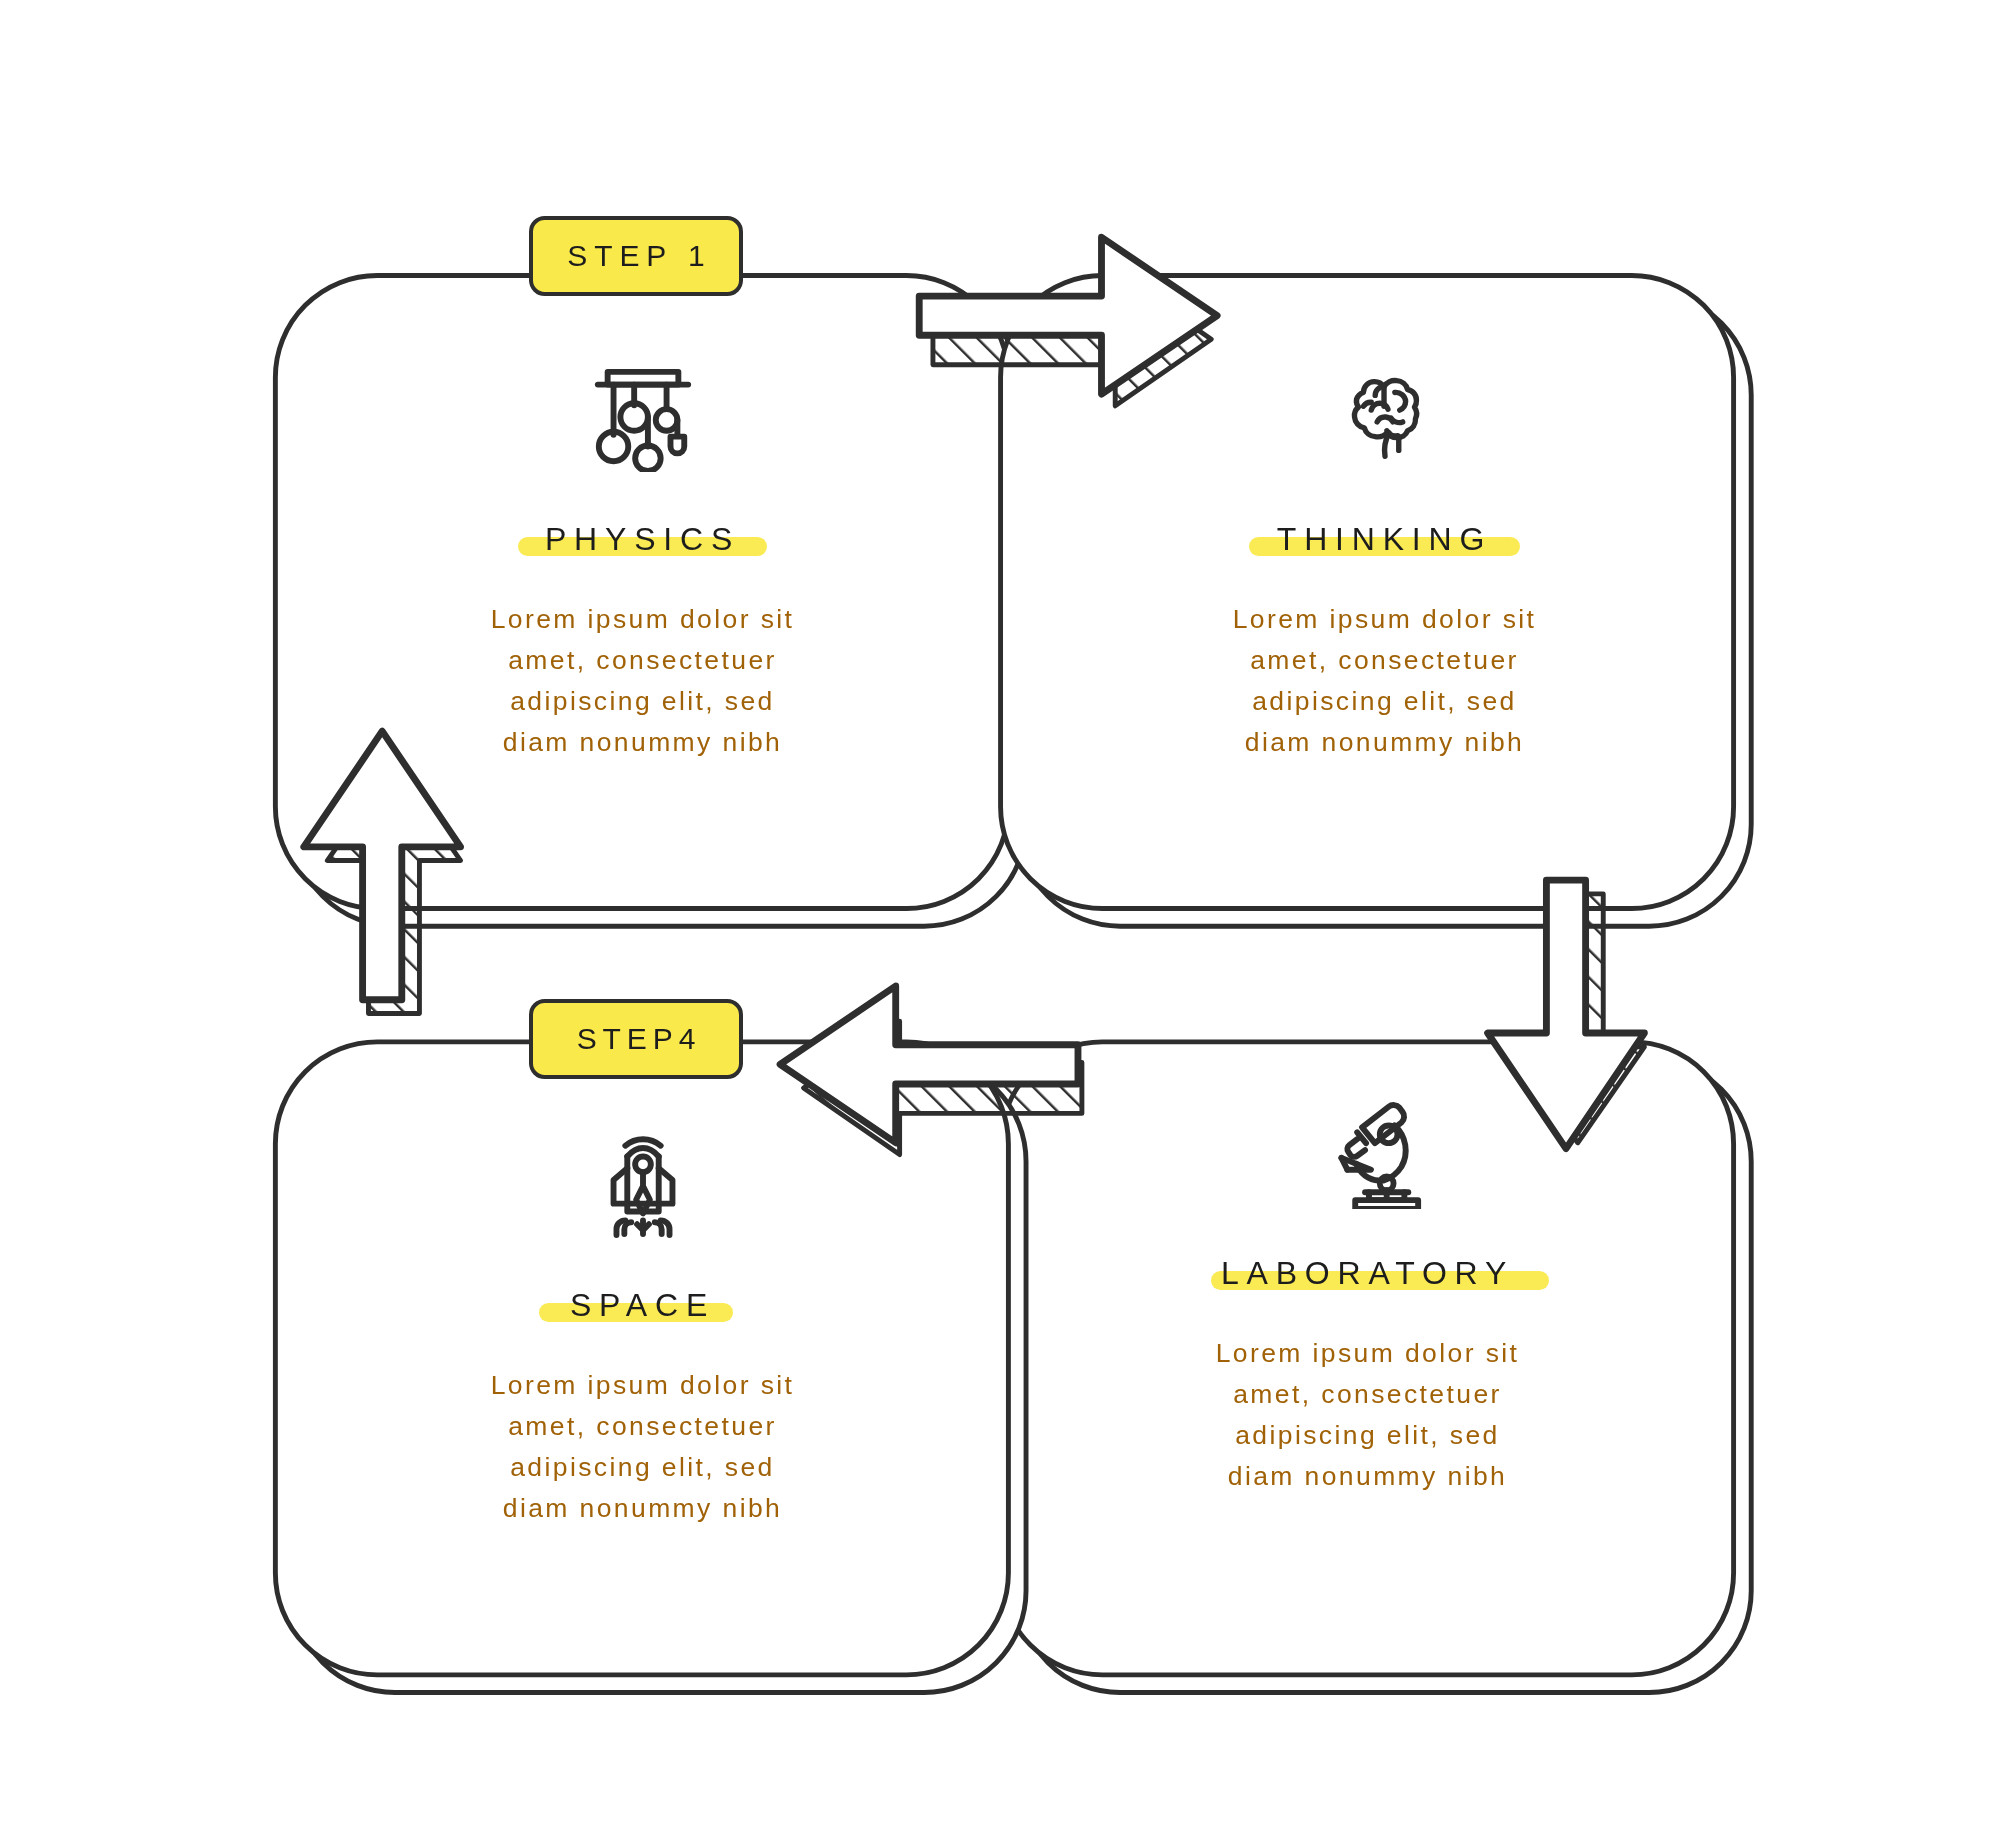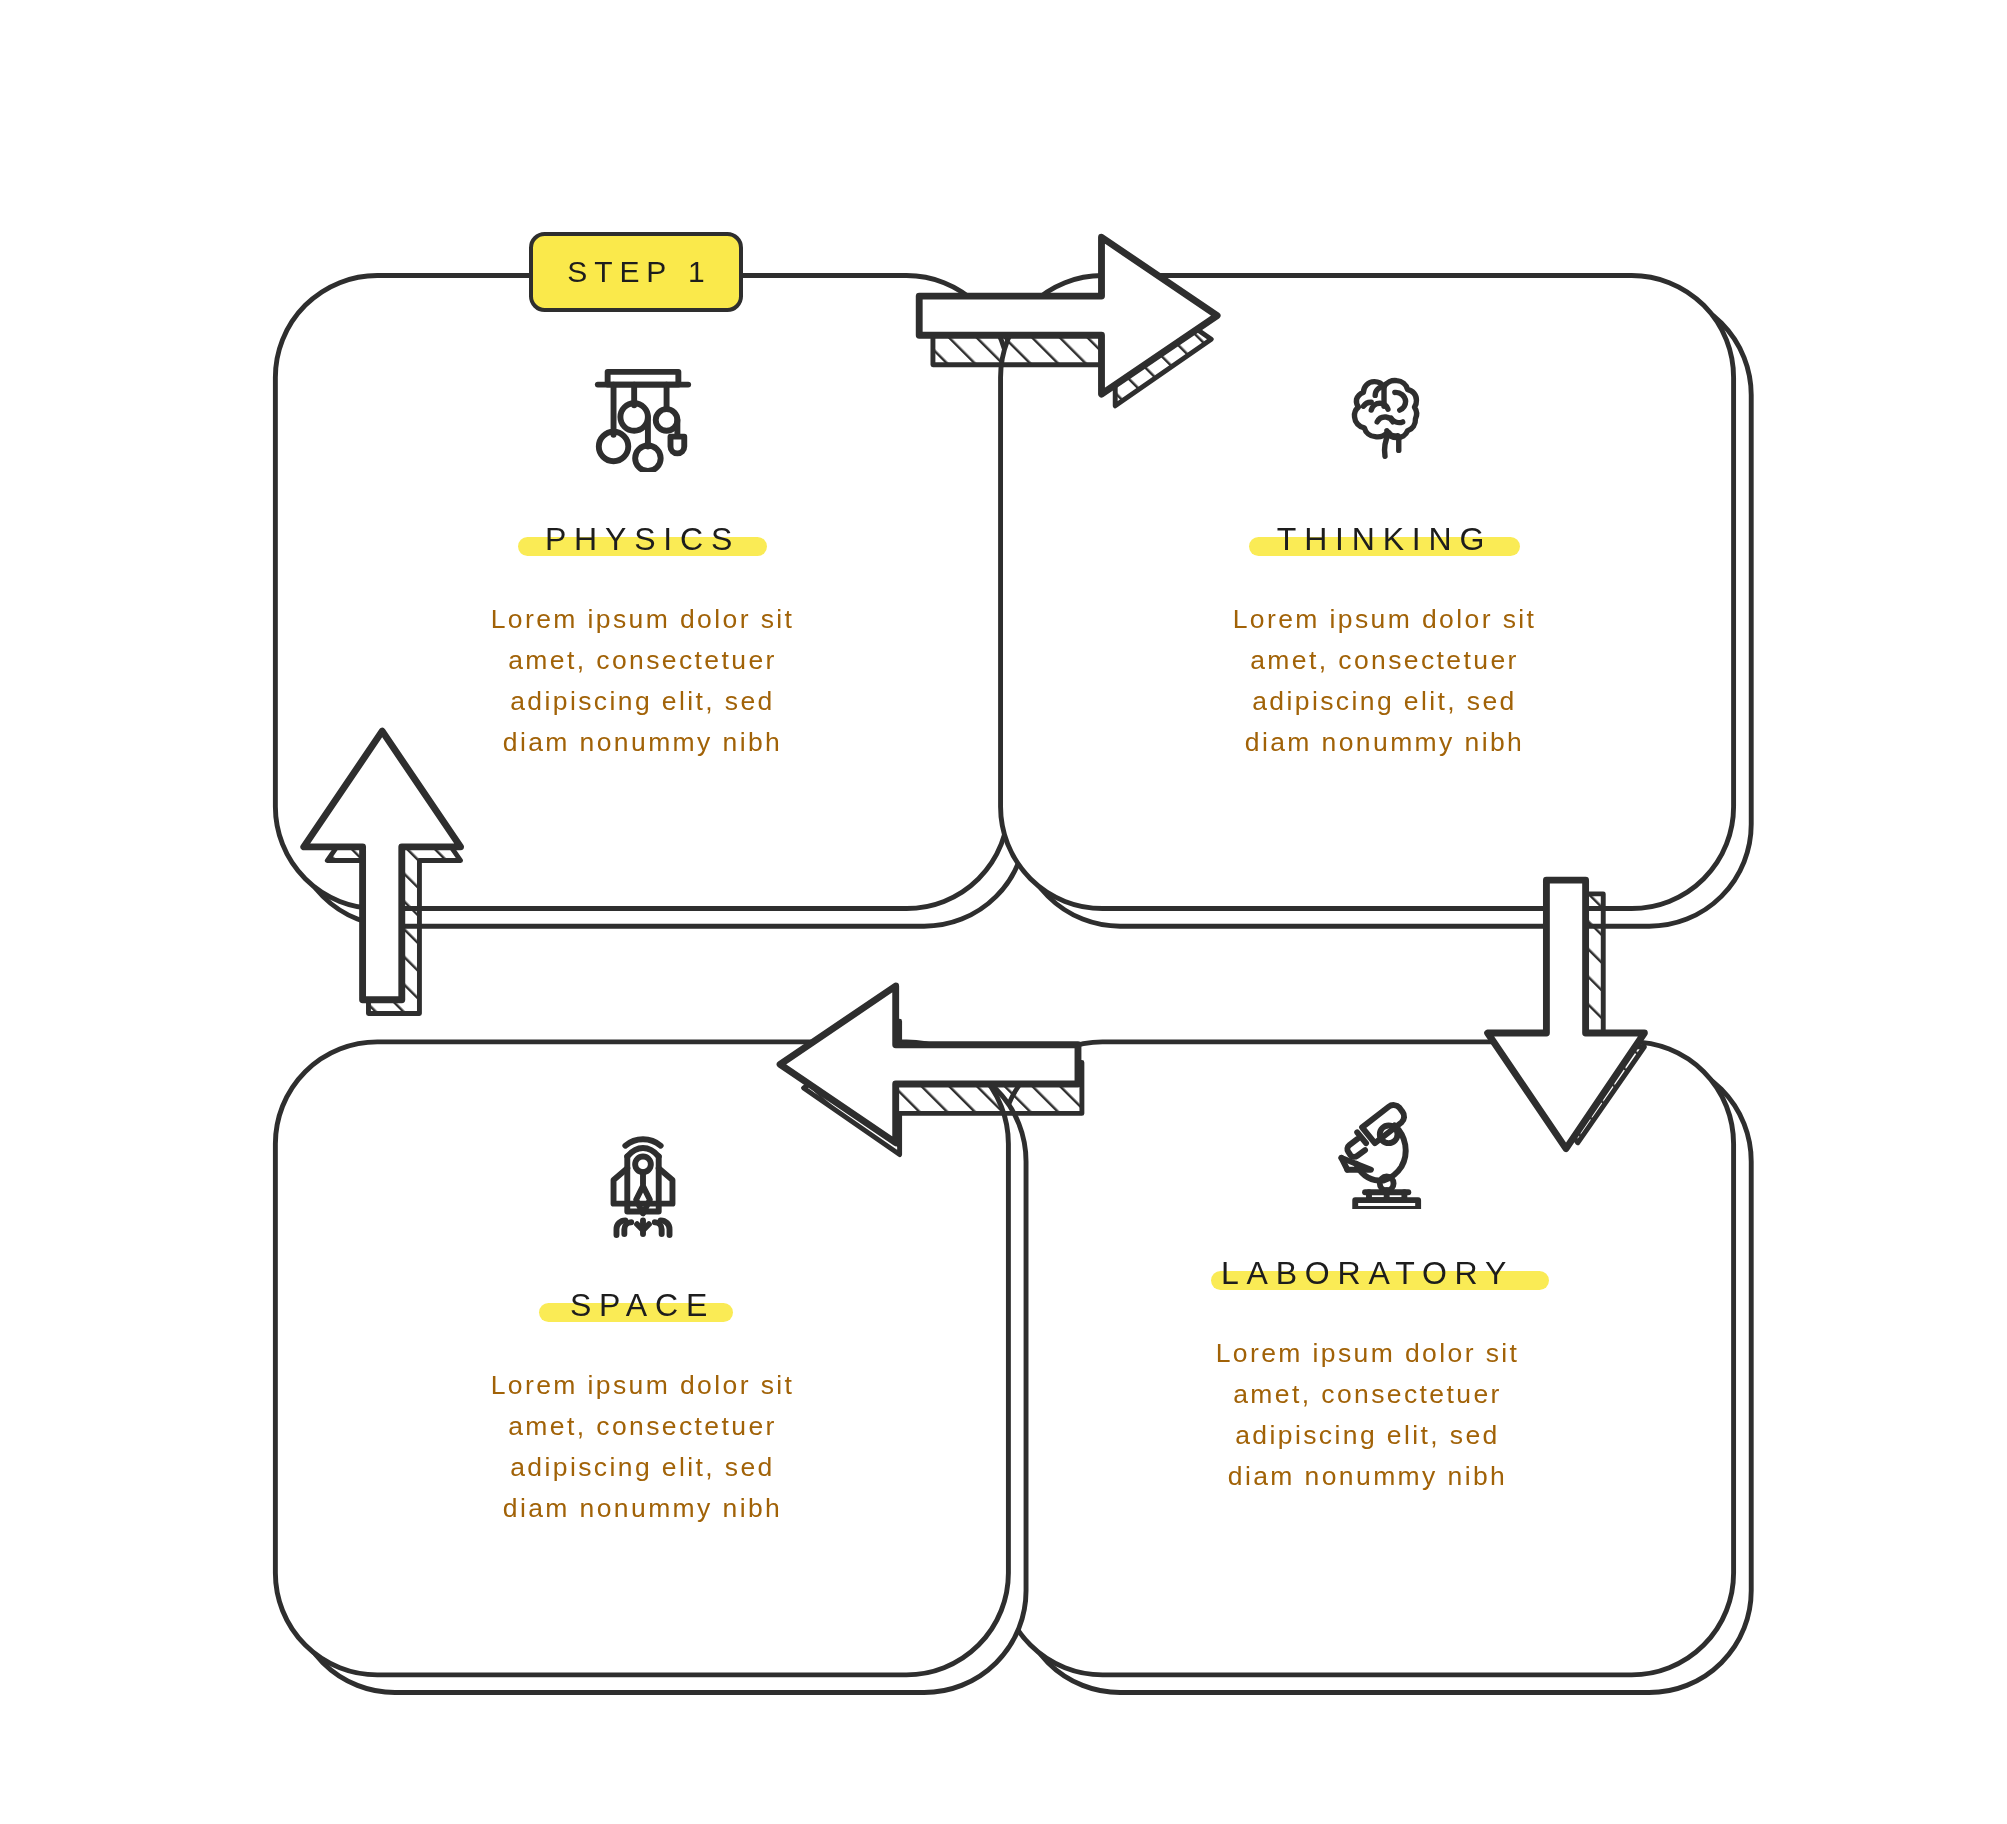--- a/index.html
+++ b/index.html
@@ -187,26 +187,29 @@
       <path d="M 1104 1084 h -186 v -42 l -98 68 l 98 68 v -42 h 186 z" fill="url(#hatchArrow)" stroke="#2e2e2e" stroke-width="5" stroke-linejoin="round"></path>
       <path d="M 1100 1066 h -186 v -60 l -118 80 l 118 80 v -60 h 186 z" fill="#ffffff" stroke="#2e2e2e" stroke-width="7" stroke-linejoin="round"></path>
     </g>
 
     <g>
       <path d="M 428 1034 v -156 h 42 l -68 -98 l -68 98 h 42 v 156 z" fill="url(#hatchArrow)" stroke="#2e2e2e" stroke-width="5" stroke-linejoin="round"></path>
       <path d="M 410 1020 v -156 h 60 l -80 -118 l -80 118 h 60 v 156 z" fill="#ffffff" stroke="#2e2e2e" stroke-width="7" stroke-linejoin="round"></path>
     </g>
   </svg>
 
-  <div class="step-tab" style="left:529px; top:232px;">
+  <div class="step-tab" style="left:529px; top:216px;">
     <span>STEP 1</span>
   </div>
 
 
 
+  <div class="step-tab tight" style="left:529px; top:999px;">
+    <span>STEP4</span>
+  </div>
 
   <div class="card-content" style="left:368px; top:358px;">
     <div class="card-icon">
       <svg width="110" height="110" viewBox="0 0 112 112" fill="none" stroke="#2e2e2e" stroke-width="6" stroke-linecap="round" stroke-linejoin="round">
 
         <rect x="20" y="10" width="72" height="13"></rect>
         <line x1="10" y1="23" x2="102" y2="23"></line>
 
         <path d="M 26 23 V 74"></path>
         <circle cx="26" cy="86" r="15"></circle>

